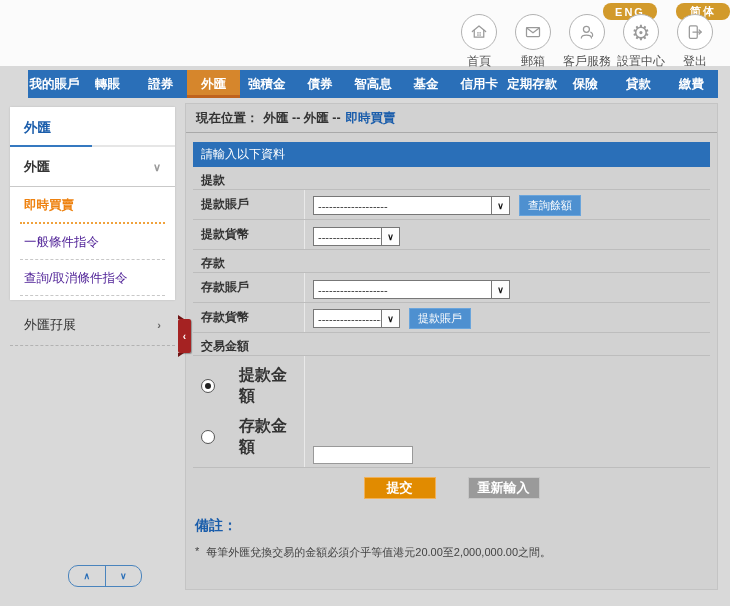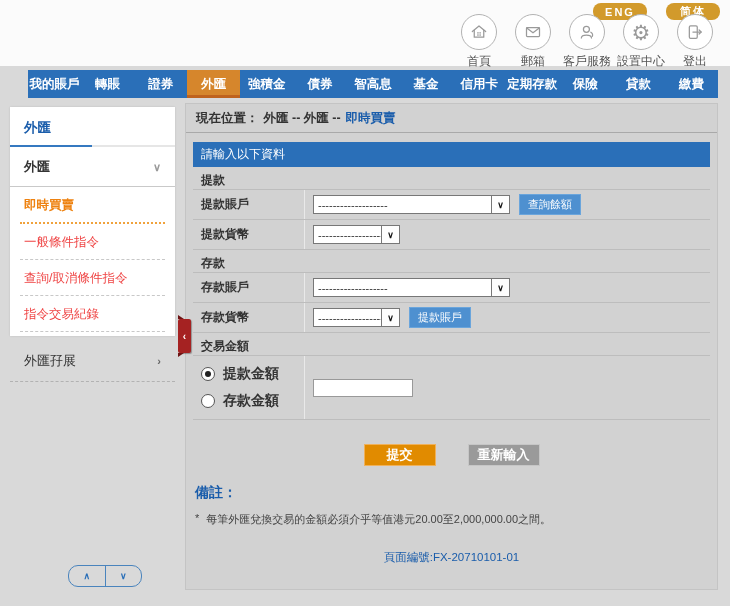--- a/index.html
+++ b/index.html
@@ -1,21 +1,21 @@
 <!DOCTYPE html>
 <html><head>
 <meta charset="utf-8">
 <style>
   html,body{margin:0;padding:0}
   body{width:730px;height:606px;position:relative;background:#d9d9d9;
        font-family:"Liberation Sans",sans-serif;overflow:hidden}
 
   
   .header{position:absolute;top:0;left:0;width:730px;height:66px;background:#fbfbfb}
-  .lang-buttons{position:absolute;top:3px;right:10px;display:flex;gap:19px}
+  .lang-buttons{position:absolute;top:3px;right:0;display:flex;gap:19px}
   .lang-btn{background:#d29a2b;color:#fff;font-size:11px;font-weight:bold;
             width:54px;padding:1px 0;text-align:center;border-radius:8px;
             letter-spacing:2px;border:none;cursor:pointer}
   .quick-icons{position:absolute;top:14px;right:8px;display:flex}
   .qi{width:54px;display:flex;flex-direction:column;align-items:center;cursor:pointer}
   .qi-circle{width:34px;height:34px;border:1px solid #b3b3b3;border-radius:50%;
              display:flex;align-items:center;justify-content:center;color:#9a9a9a;background:#fff}
   .qi-circle svg{stroke:#9a9a9a;fill:none;stroke-width:1.5;stroke-linecap:round;stroke-linejoin:round}
   .gear-glyph{font-size:21px;line-height:1;color:#9a9a9a}
   .qi-label{font-size:12px;color:#555;margin-top:3px;white-space:nowrap}
@@ -29,21 +29,21 @@
   
   .sidebar{position:absolute;left:10px;top:107px;width:165px;height:483px}
   .side-card{background:#fff;padding-bottom:4px;box-shadow:0 0 2px rgba(0,0,0,.12)}
   .side-title{color:#1a5dab;font-weight:bold;font-size:13.5px;padding:12px 14px 8px}
   .side-title-rule{height:2px;background:#e6e6e6;position:relative}
   .side-title-rule .blue{position:absolute;left:0;top:0;height:2px;width:82px;background:#3579c0}
   .side-group{display:flex;justify-content:space-between;align-items:center;
               padding:11px 14px 10px;font-size:13px;font-weight:bold;color:#333;
               border-bottom:1px solid #c9c9c9;cursor:pointer}
   .chev{color:#9a9a9a;font-size:11px;font-weight:bold}
-  .side-item{margin:0 10px;padding:10px 4px 8px;font-size:12.5px;color:#ef4444;
+  .side-item{margin:0 10px;padding:10px 4px 8px;font-size:12.5px;color:#4c1d95;
              border-bottom:1px dashed #c8c8c8;cursor:pointer}
   .side-item.active{color:#ee8210;font-weight:bold;border-bottom:2px dotted #f0a23c}
   .side-extra{display:flex;justify-content:space-between;align-items:center;
               padding:13px 14px 11px;font-size:13px;color:#333;
               border-bottom:1px dashed #b2b2b2;margin-top:3px;cursor:pointer}
   .side-extra .chev{color:#666}
   .pager{position:absolute;left:58px;top:458px;width:72px;height:20px;
          border:1px solid #4a84bd;border-radius:10px;display:flex;cursor:pointer}
   .pager-half{flex:1;display:flex;align-items:center;justify-content:center;
               color:#2a6fb8;font-size:9px;font-weight:bold}
@@ -53,46 +53,46 @@
   .main{position:absolute;left:185px;top:103px;width:533px;height:487px;
         background:#d2d2d2;border:1px solid #c4c4c4;box-sizing:border-box}
   .breadcrumb{height:28px;display:flex;align-items:center;padding-left:10px;gap:5px;
               font-size:12.5px;font-weight:bold;color:#333;border-bottom:1px solid #a9a9a9}
   .breadcrumb .current{color:#1a5dab}
 
   .form-wrap{margin:9px 7px 0}
   .form-header{background:#2a6fb8;color:#fff;font-size:12px;font-weight:normal;padding:4px 8px}
   .section-row{padding:5px 8px 0;font-size:12px;font-weight:bold;color:#333;
                border-bottom:1px solid #bdbdbd}
-  .field-row{display:flex;align-items:center;border-bottom:1px solid #bdbdbd}
+  .field-row{display:flex;align-items:flex-end;border-bottom:1px solid #bdbdbd}
   .label-cell{width:95px;padding:6px 8px;font-size:12px;font-weight:bold;color:#333;
               border-right:1px solid #e9e9e9;display:flex;align-items:center;flex-shrink:0}
   .value-cell{flex:1;padding:3px 8px;display:flex;align-items:center;gap:9px}
 
   .select{display:flex;align-items:stretch;border:1px solid #777;background:#fff;
           height:19px;box-sizing:border-box;cursor:pointer}
   .select-text{flex:1;font-size:11px;color:#333;padding:3px 2px 0 4px;
                overflow:hidden;white-space:nowrap}
   .select-arrow{width:17px;border-left:1px solid #777;display:flex;align-items:center;
                 justify-content:center;font-size:9px;font-weight:bold;color:#111;background:#fdfdfd}
   .select.account{width:197px}
   .select.currency{width:87px}
   .btn-small{background:#4e90d0;border:1px solid #6aa5dc;color:#fff;font-size:11px;
              padding:2px 8px;white-space:nowrap;cursor:pointer}
 
   .amount-row .label-cell{flex-direction:column;align-items:flex-start;gap:9px;padding:9px 8px}
-  .radio-line{display:flex;align-items:center;gap:8px;font-size:14px;color:#333;cursor:pointer}
+  .radio-line{display:flex;align-items:center;gap:24px;font-size:16px;color:#333;cursor:pointer}
   .radio-line.selected{font-weight:bold}
   .radio{width:12px;height:12px;border:1px solid #555;border-radius:50%;background:#fff;
          display:flex;align-items:center;justify-content:center;flex-shrink:0}
   .radio .dot{width:6px;height:6px;border-radius:50%;background:#222}
   .amount-input{width:92px;height:16px;border:1px solid #999;background:#fff;
                 font-size:11px;padding:0 3px}
 
-  .actions{display:flex;justify-content:center;gap:32px;margin-top:24px}
+  .actions{display:flex;justify-content:center;gap:32px;margin-top:9px}
   .btn-submit{width:72px;height:22px;background:#e18b00;border:1px solid #f0b15a;
               color:#fff;font-weight:bold;font-size:13px;cursor:pointer}
   .btn-reset{width:72px;height:22px;background:#9a9a9a;border:1px solid #c6c6c6;
              color:#fff;font-weight:bold;font-size:13px;cursor:pointer}
 
   .notes{margin:18px 9px 0}
   .notes-title{color:#1a5dab;font-weight:bold;font-size:14px}
   .notes-text{font-size:11px;color:#444;margin-top:10px;display:flex;gap:7px}
   .page-no{text-align:center;color:#1a5dab;font-size:11.5px;margin-top:23px}
 
@@ -189,21 +189,20 @@
     <div class="side-title-rule">
         <span class="blue"></span>
       </div>
     <div class="side-group">
       <span>外匯</span>
       <span class="chev">∨</span>
     </div>
     <div class="side-item active">即時買賣</div>
     <div class="side-item">一般條件指令</div>
     <div class="side-item">查詢/取消條件指令</div>
-    <div class="side-item">指令交易紀錄</div>
   </div>
   <div class="side-extra">
     <span>外匯孖展</span>
     <span class="chev">›</span>
   </div>
   <div class="pager">
     <div class="pager-half">∧</div>
     <div class="pager-half">∨</div>
   </div>
 </div>
@@ -293,15 +292,14 @@
       <button class="btn-reset">重新輸入</button>
     </div>
   </div>
 
   <div class="notes">
     <div class="notes-title">備註：</div>
     <div class="notes-text">
       <span>*</span>
       <span>每筆外匯兌換交易的金額必須介乎等值港元20.00至2,000,000.00之間。</span>
     </div>
-    <div class="page-no">頁面編號:FX-20710101-01</div>
   </div>
 </div>
 
 </body></html>

